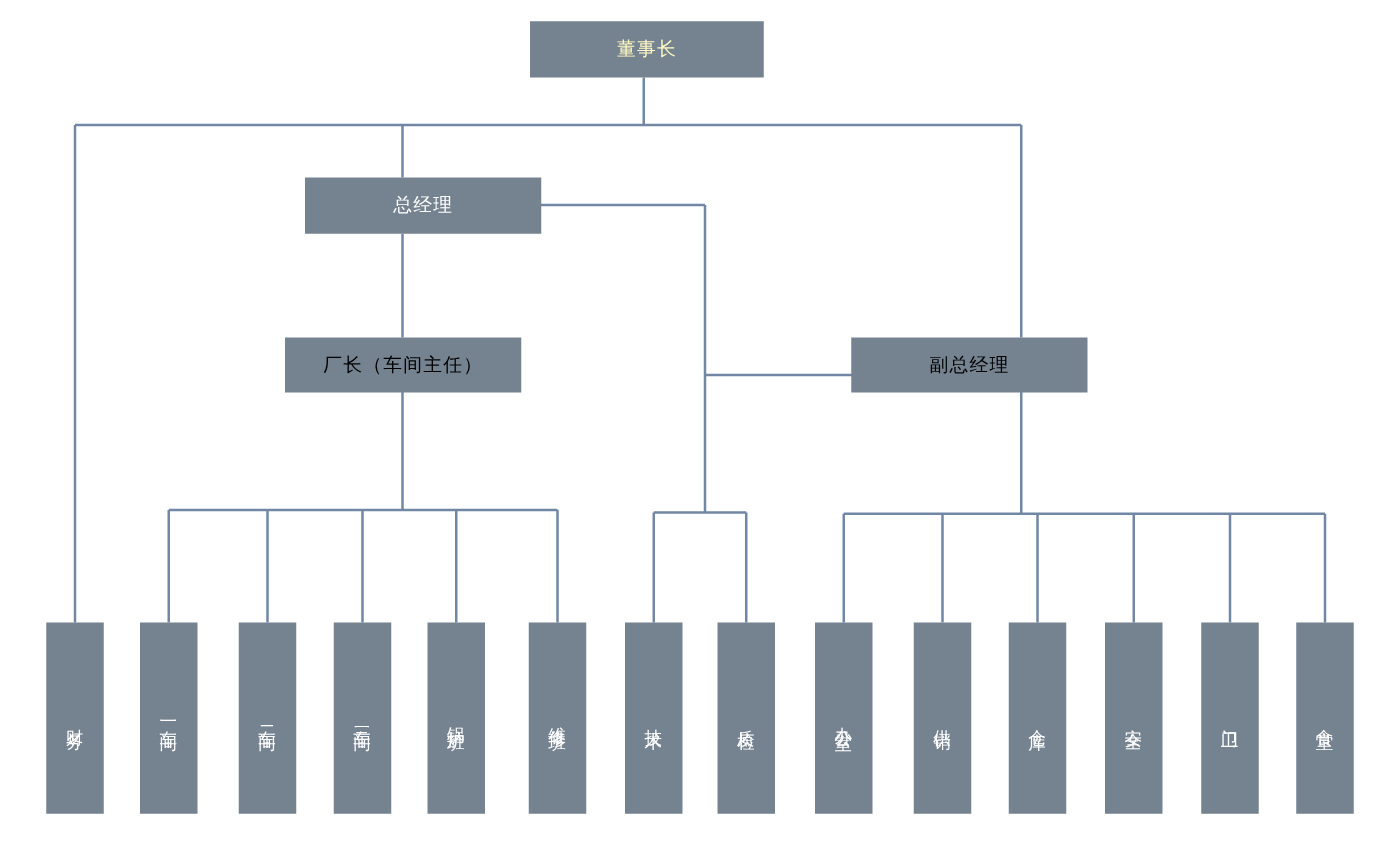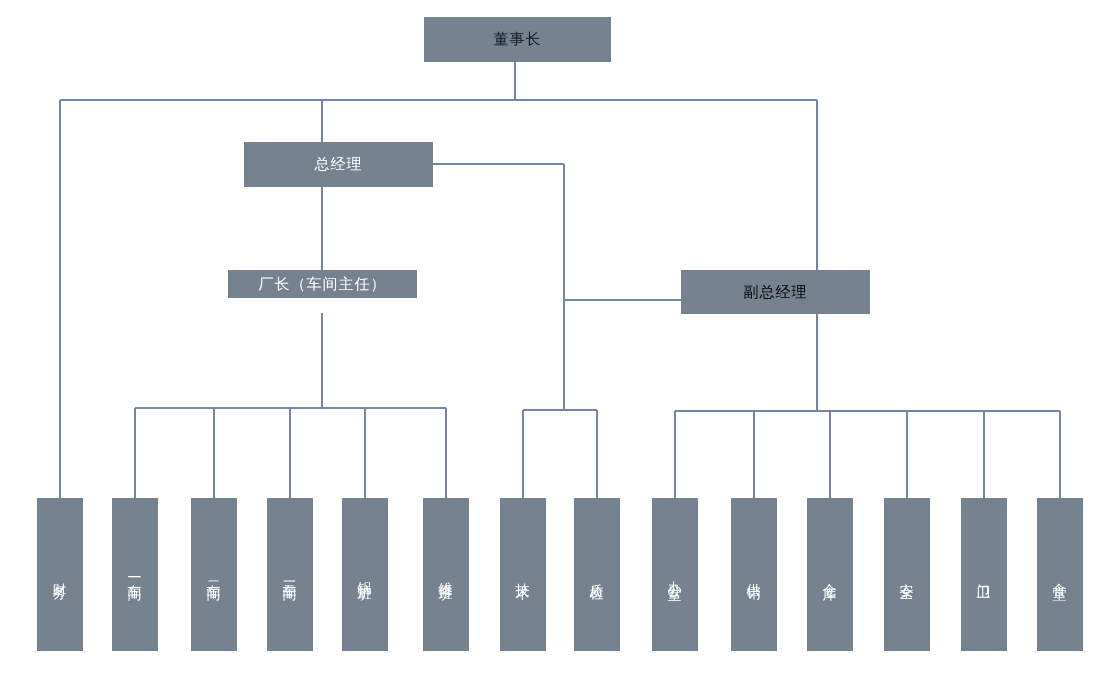--- a/index.html
+++ b/index.html
@@ -67,23 +67,23 @@
       <line x1="817" y1="313" x2="817" y2="411" stroke="#7187A3" stroke-width="2"></line>
       <line x1="675" y1="411" x2="1060" y2="411" stroke="#7187A3" stroke-width="2"></line>
       <line x1="675" y1="411" x2="675" y2="498" stroke="#7187A3" stroke-width="2"></line>
       <line x1="754" y1="411" x2="754" y2="498" stroke="#7187A3" stroke-width="2"></line>
       <line x1="830" y1="411" x2="830" y2="498" stroke="#7187A3" stroke-width="2"></line>
       <line x1="907" y1="411" x2="907" y2="498" stroke="#7187A3" stroke-width="2"></line>
       <line x1="984" y1="411" x2="984" y2="498" stroke="#7187A3" stroke-width="2"></line>
       <line x1="1060" y1="411" x2="1060" y2="498" stroke="#7187A3" stroke-width="2"></line>
     </svg>
 
-<div class="node" style="left: 424px; top: 17px; width: 187px; height: 45px; background: rgb(117, 130, 143); color: #0f172a;">董事长</div>
+<div class="node" style="left: 424px; top: 17px; width: 187px; height: 45px; background: rgb(117, 130, 143); color: #fef9c3;">董事长</div>
     <div class="node" style="left: 228px; top: 142px; width: 189px; height: 45px; background: rgb(117, 130, 143); color: rgb(255, 255, 255); margin-left: 16px;">总经理</div>
-    <div class="node" style="left: 228px; top: 270px; width: 189px; height: 28px; background: rgb(117, 130, 143); color: #ffffff;">厂长（车间主任）</div>
+    <div class="node" style="left: 228px; top: 270px; width: 189px; height: 44px; background: rgb(117, 130, 143); color: #000000;">厂长（车间主任）</div>
     <div class="node" style="left: 681px; top: 270px; width: 189px; height: 44px; background: rgb(117, 130, 143); color: #000000;">副总经理</div>
     <div class="node v" style="left: 37px; top: 498px; width: 46px; height: 153px; background: rgb(117, 130, 143); color: rgb(255, 255, 255);">财务</div>
     <div class="node v" style="left: 112px; top: 498px; width: 46px; height: 153px; background: rgb(117, 130, 143); color: rgb(255, 255, 255);">一车间</div>
     <div class="node v" style="left: 191px; top: 498px; width: 46px; height: 153px; background: rgb(117, 130, 143); color: rgb(255, 255, 255);">二车间</div>
     <div class="node v" style="left: 267px; top: 498px; width: 46px; height: 153px; background: rgb(117, 130, 143); color: rgb(255, 255, 255);">三车间</div>
     <div class="node v" style="left: 342px; top: 498px; width: 46px; height: 153px; background: rgb(117, 130, 143); color: rgb(255, 255, 255);">锅炉班</div>
     <div class="node v" style="left: 423px; top: 498px; width: 46px; height: 153px; background: rgb(117, 130, 143); color: rgb(255, 255, 255);">维修班</div>
     <div class="node v" style="left: 500px; top: 498px; width: 46px; height: 153px; background: rgb(117, 130, 143); color: rgb(255, 255, 255);">技术</div>
     <div class="node v" style="left: 574px; top: 498px; width: 46px; height: 153px; background: rgb(117, 130, 143); color: rgb(255, 255, 255);">质检</div>
     <div class="node v" style="left: 652px; top: 498px; width: 46px; height: 153px; background: rgb(117, 130, 143); color: rgb(255, 255, 255);">办公室</div>

